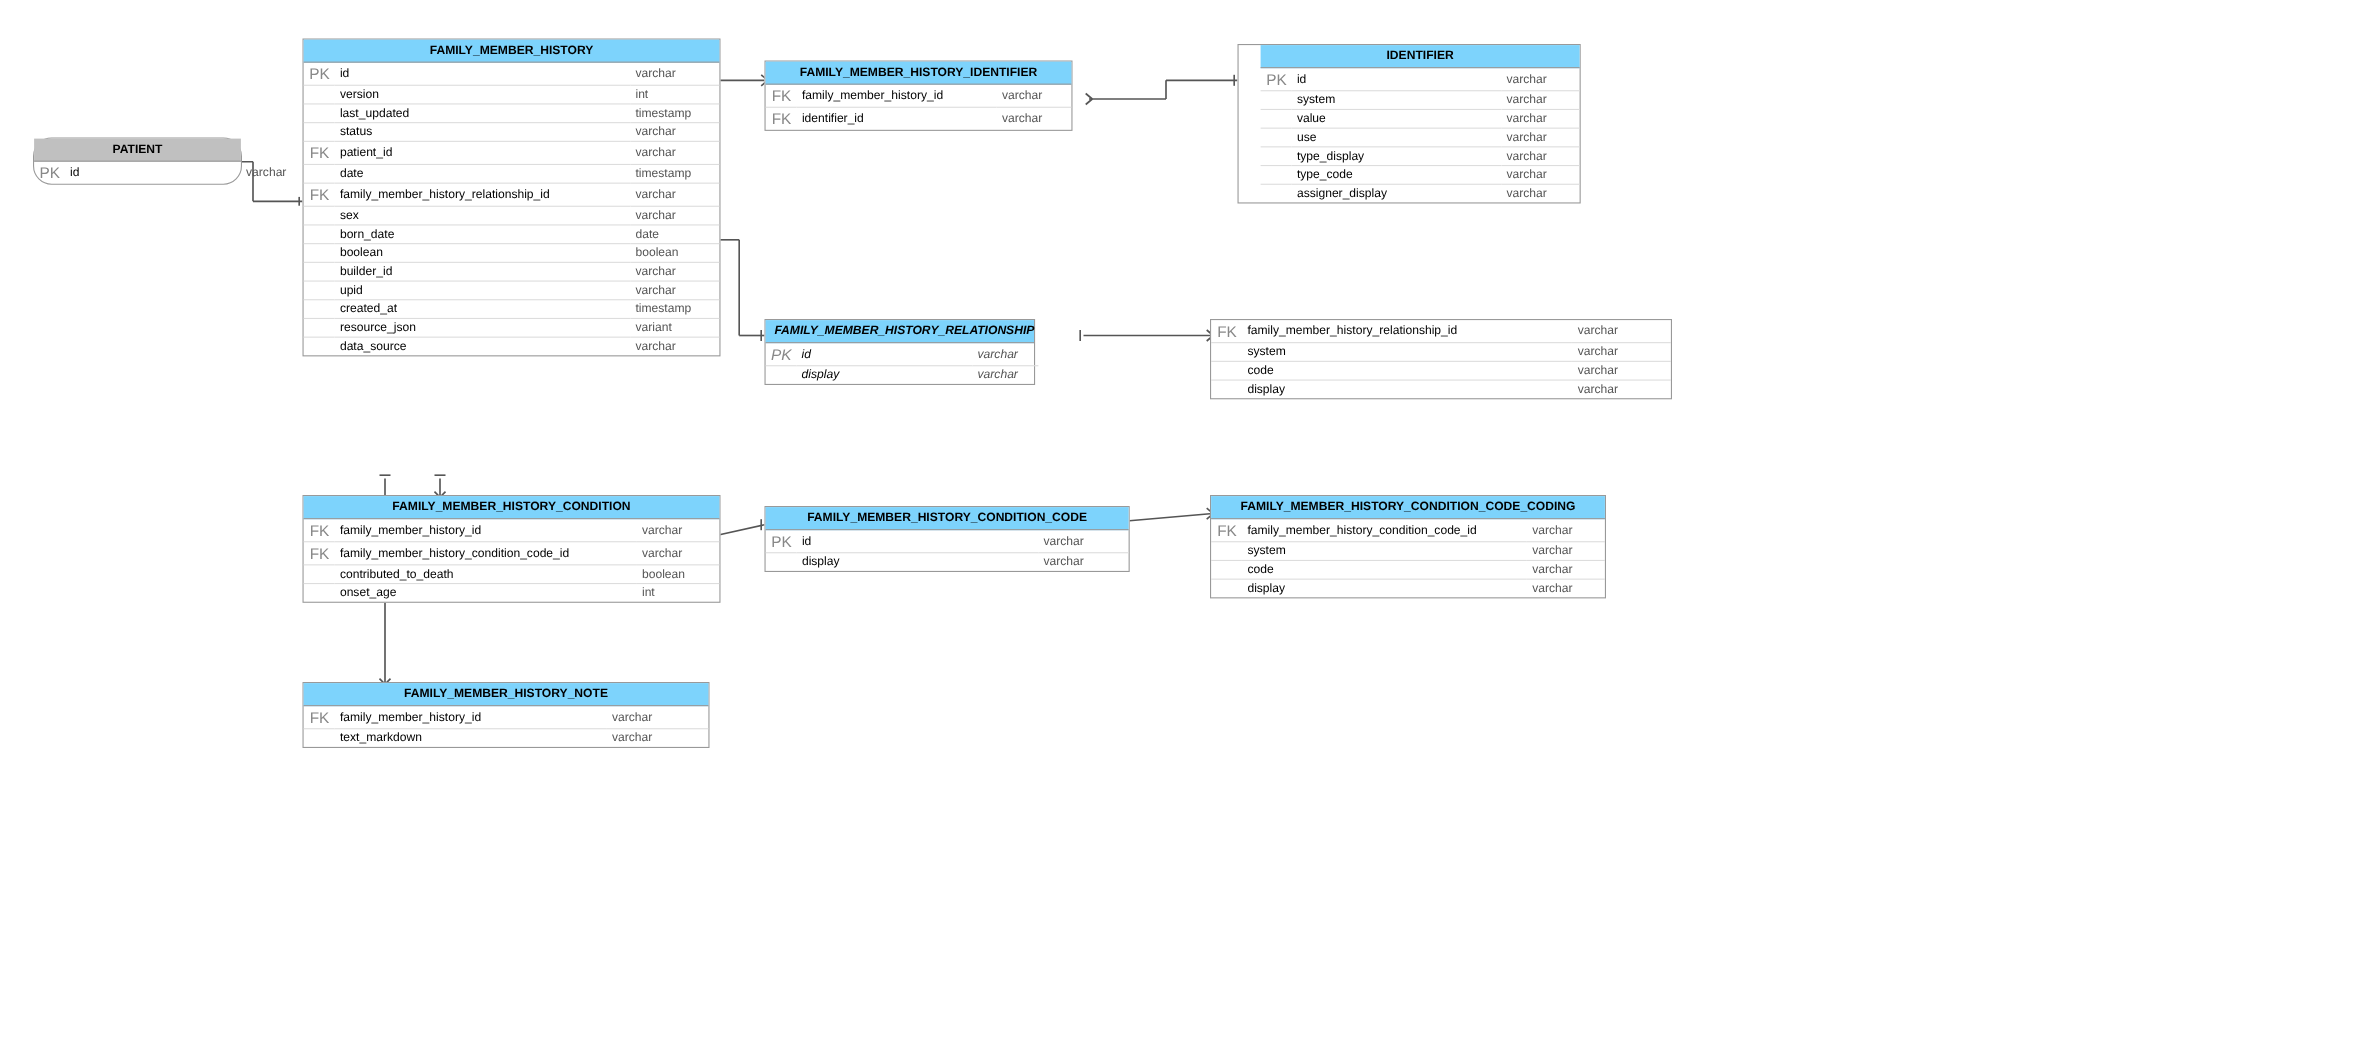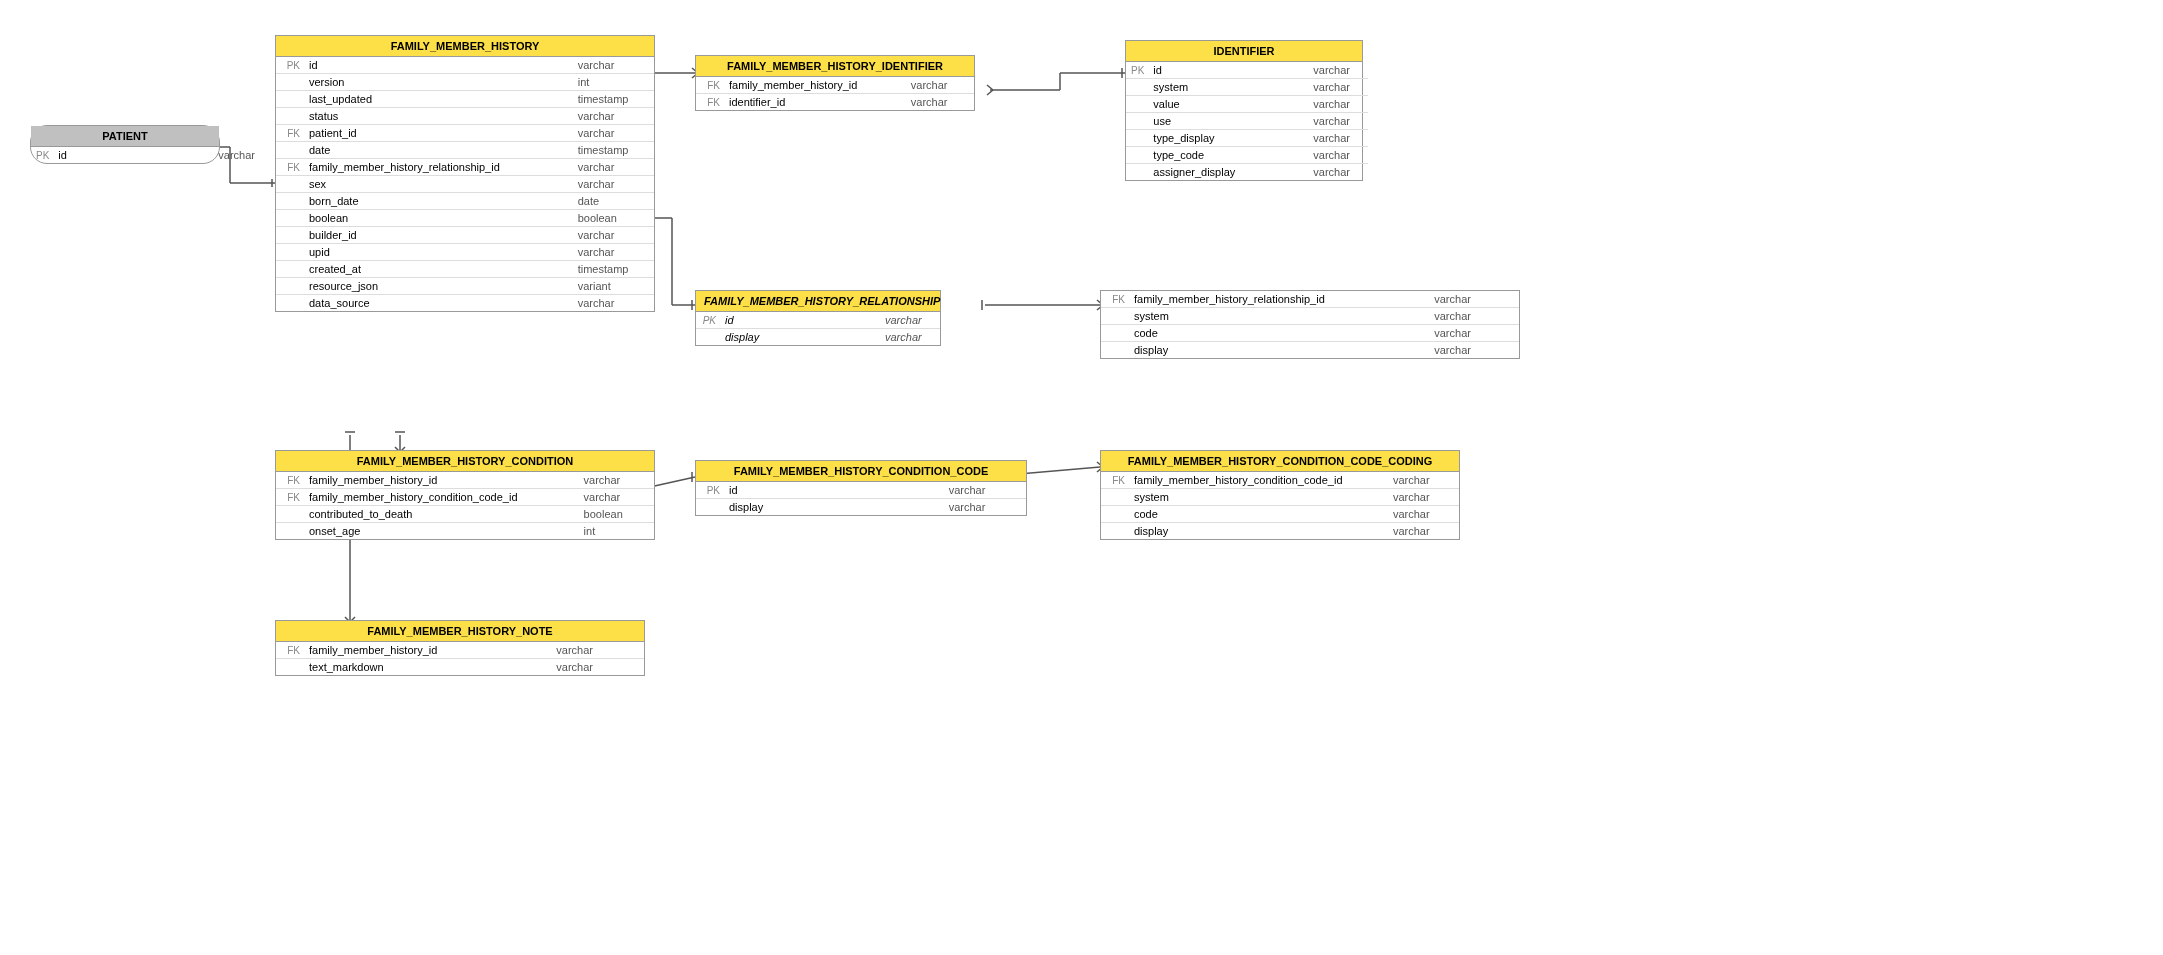--- a/index.html
+++ b/index.html
@@ -15,21 +15,21 @@
       height: 955px;
       background: #ffffff;
     }
     .db-table {
       position: absolute;
       border: 1px solid #999;
       background: #fff;
       min-width: 120px;
     }
     .db-table-header {
-      background: #fde047;
+      background: #7dd3fc;
       border-bottom: 1px solid #999;
       text-align: center;
       font-weight: bold;
       padding: 4px 8px;
       font-size: 11px;
       color: #000;
     }
     .db-table-header.gray {
       background: #c0c0c0;
     }
@@ -47,23 +47,23 @@
       border-bottom: 1px solid #ddd;
       white-space: nowrap;
       font-size: 11px;
       vertical-align: middle;
     }
     .db-table-row:last-child .db-table-cell {
       border-bottom: none;
     }
     .cell-key {
       color: #888;
-      font-size: 10px;
+      font-size: 14px;
       width: 28px;
-      text-align: right;
+      text-align: center;
       padding-right: 4px;
     }
     .cell-name {
       min-width: 160px;
     }
     .cell-type {
       color: #555;
       min-width: 60px;
     }
     svg.connector-layer {
@@ -240,21 +240,21 @@
         <div class="db-table-cell cell-type">varchar</div>
       </div>
       <div class="db-table-row">
         <div class="db-table-cell cell-key">FK</div>
         <div class="db-table-cell cell-name">identifier_id</div>
         <div class="db-table-cell cell-type">varchar</div>
       </div>
     </div>
   </div>
 
-  <div class="db-table" style="left:1125px;top:40px;width:238px;">
+  <div class="db-table" style="left:1125px;top:40px;width:312px;padding-left:20px;">
     <div class="db-table-header">IDENTIFIER</div>
     <div class="db-table-body">
       <div class="db-table-row">
         <div class="db-table-cell cell-key">PK</div>
         <div class="db-table-cell cell-name">id</div>
         <div class="db-table-cell cell-type">varchar</div>
       </div>
       <div class="db-table-row">
         <div class="db-table-cell cell-key"></div>
         <div class="db-table-cell cell-name">system</div>

